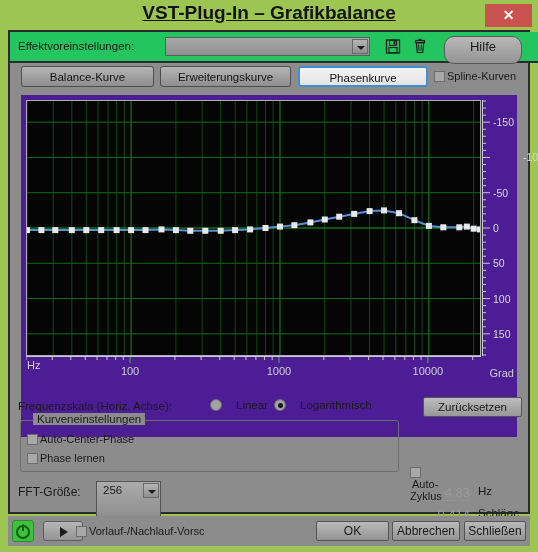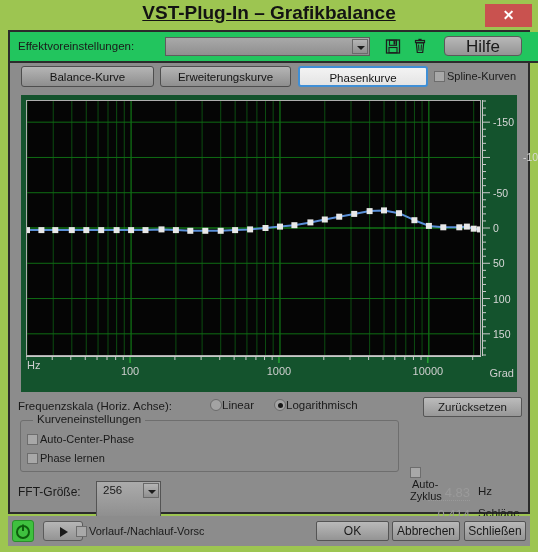--- a/index.html
+++ b/index.html
@@ -100,28 +100,28 @@
   .icon-btn {
     position: absolute; top: 6px;
     width: 16px; height: 17px;
     cursor: pointer;
   }
   .save-icon { left: 375px; }
   .trash-icon { left: 402px; }
 
   .help-btn {
     position: absolute; left: 434px; top: 4px;
-    width: 78px; height: 20px;
+    width: 78px; height: 28px;
     background: linear-gradient(#b8b8b8,#949494);
     border: 1px solid #5a5a5a;
-    border-radius: 4px;
+    border-radius: 10px;
     box-sizing: border-box;
     text-align: center;
     line-height: 19px;
-    font-size: 17px;
+    font-size: 13px;
     cursor: pointer;
   }
 
   
   .tab-row {
     position: absolute; left: 0; top: 31px;
     width: 518px; height: 29px;
   }
   .tab-btn {
     position: absolute; top: 3px;
@@ -157,22 +157,22 @@
     box-sizing: border-box;
   }
   .chk-label {
     font-size: 11px; color: #1a1a1a;
     margin-left: 2px;
   }
 
   
   .graph-wrap {
     position: absolute; left: 11px; top: 63px;
-    width: 496px; height: 297px;
-    background: #14532d;
+    width: 496px; height: 342px;
+    background: #4c1d95;
     box-sizing: border-box;
   }
   .plot {
     position: absolute; left: 5px; top: 5px;
     width: 455px; height: 256px;
     background: #050505;
     border: 1px solid #aeaeae;
     box-sizing: border-box;
     overflow: hidden;
     cursor: crosshair;
@@ -239,21 +239,21 @@
     box-sizing: border-box;
   }
   .radio-dot.on::after {
     content: "";
     position: absolute;
     left: 2.5px; top: 2.5px;
     width: 5px; height: 5px;
     border-radius: 50%;
     background: #161616;
   }
-  .radio-txt { margin-left: 0; }
+  .radio-txt { margin-left: 14px; }
 
   .reset-btn {
     position: absolute; left: 413px; top: 1px;
     width: 99px; height: 20px;
     background: linear-gradient(#bcbcbc,#979797);
     border: 1px solid #555;
     border-radius: 2px;
     box-sizing: border-box;
     text-align: center; line-height: 19px;
     font-size: 11.5px;

